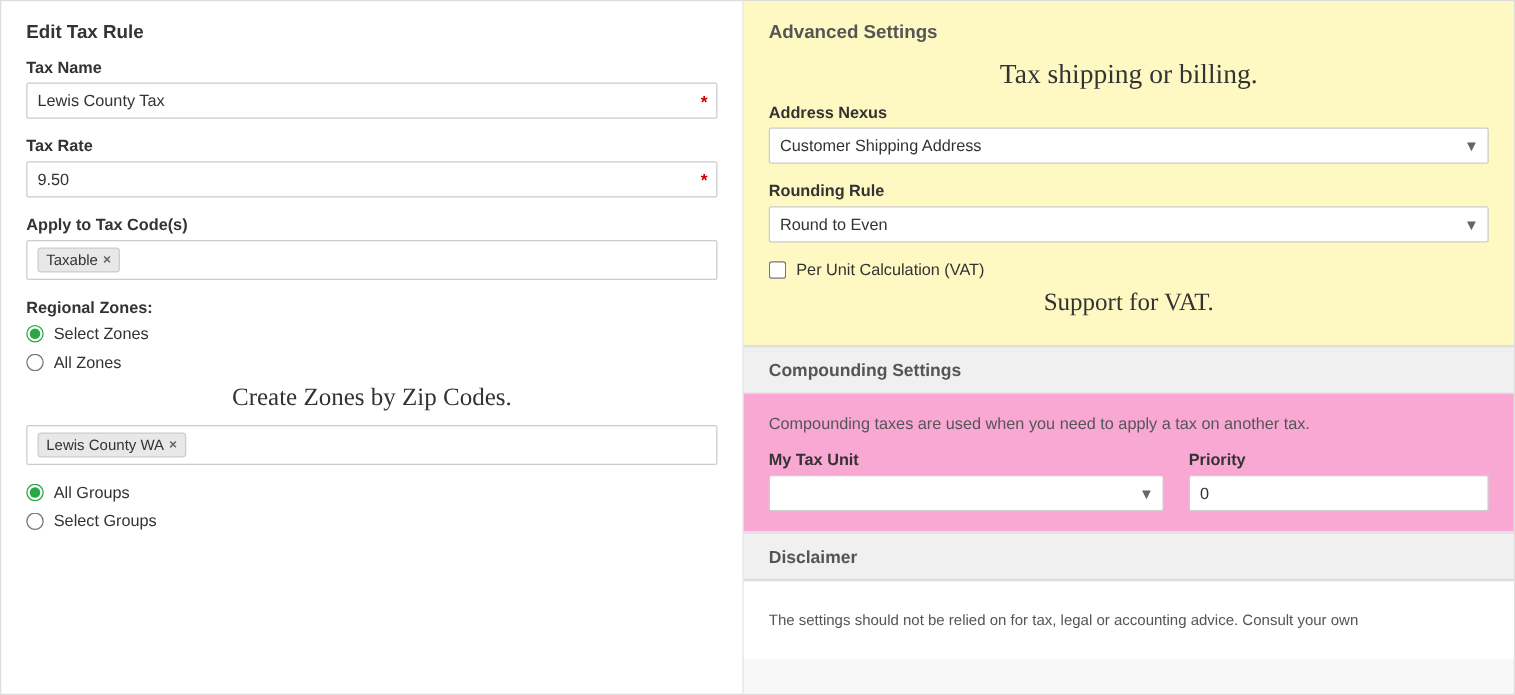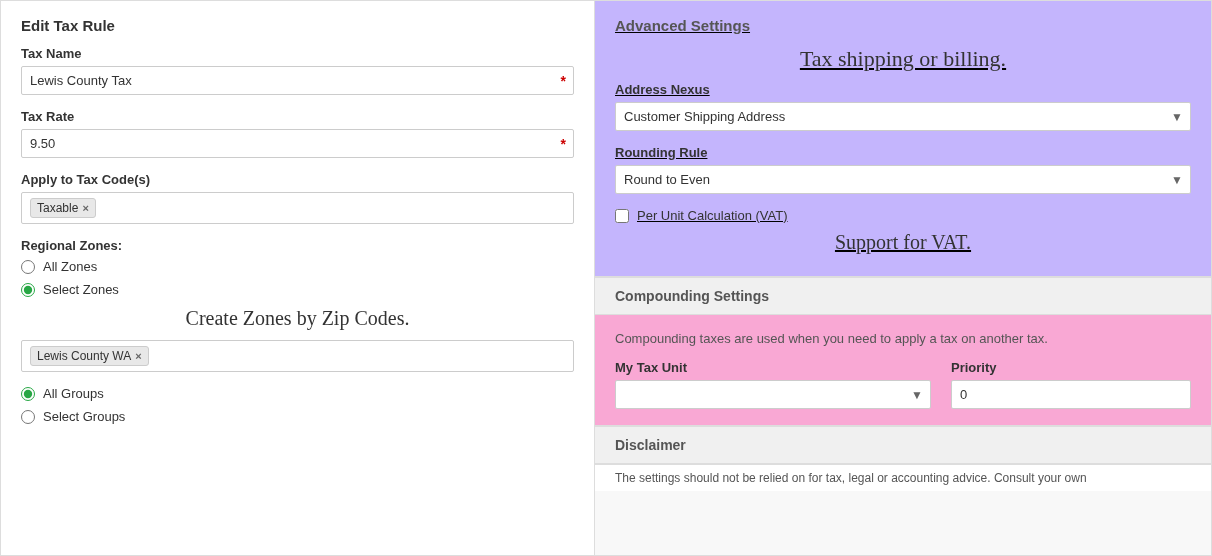--- a/index.html
+++ b/index.html
@@ -178,22 +178,21 @@
     .annotation-large {
       font-size: 22px;
       color: #333;
       font-family: Georgia, serif;
       text-align: center;
       margin: 6px 0 10px 0;
     }
 
     .advanced-top {
       padding: 16px 20px 12px 20px;
-      background: #c4b5fd;
-      text-decoration: underline;
+      background: #fef9c3;
     }
 
     .select-wrapper {
       position: relative;
       width: 100%;
     }
 
     .field-select {
       width: 100%;
       border: 1px solid #ccc;
@@ -256,21 +255,21 @@
     .col-left {
       flex: 1;
     }
 
     .col-right {
       width: 240px;
     }
 
     .disclaimer-section {
       background: #fff;
-      padding: 4px 20px;
+      padding: 22px 20px;
       border-top: 1px solid #ddd;
     }
 
     .disclaimer-text {
       color: #555;
       font-size: 12px;
       line-height: 1.5;
     }
 
     .separator {
@@ -308,26 +307,26 @@
         <span>Taxable</span>
         <span class="tag-remove">×</span>
       </span>
     </div>
   </div>
 
   <div class="field-group">
     <label class="field-label">Regional Zones:</label>
     <div class="radio-group">
       <label class="radio-item">
+        <input class="radio-input" type="radio" name="zones" checked="" style="">
+        <span class="radio-label">Select Zones</span>
+      </label>
+      <label class="radio-item">
         <input class="radio-input" type="radio" name="zones" style="">
         <span class="radio-label">All Zones</span>
-      </label>
-      <label class="radio-item">
-        <input class="radio-input" type="radio" name="zones" checked="" style="">
-        <span class="radio-label">Select Zones</span>
       </label>
     </div>
     <div class="annotation-text">Create Zones by Zip Codes.</div>
     <div class="zone-tag-wrapper">
       <span class="tag">
         <span>Lewis County WA</span>
         <span class="tag-remove">×</span>
       </span>
     </div>
   </div>

